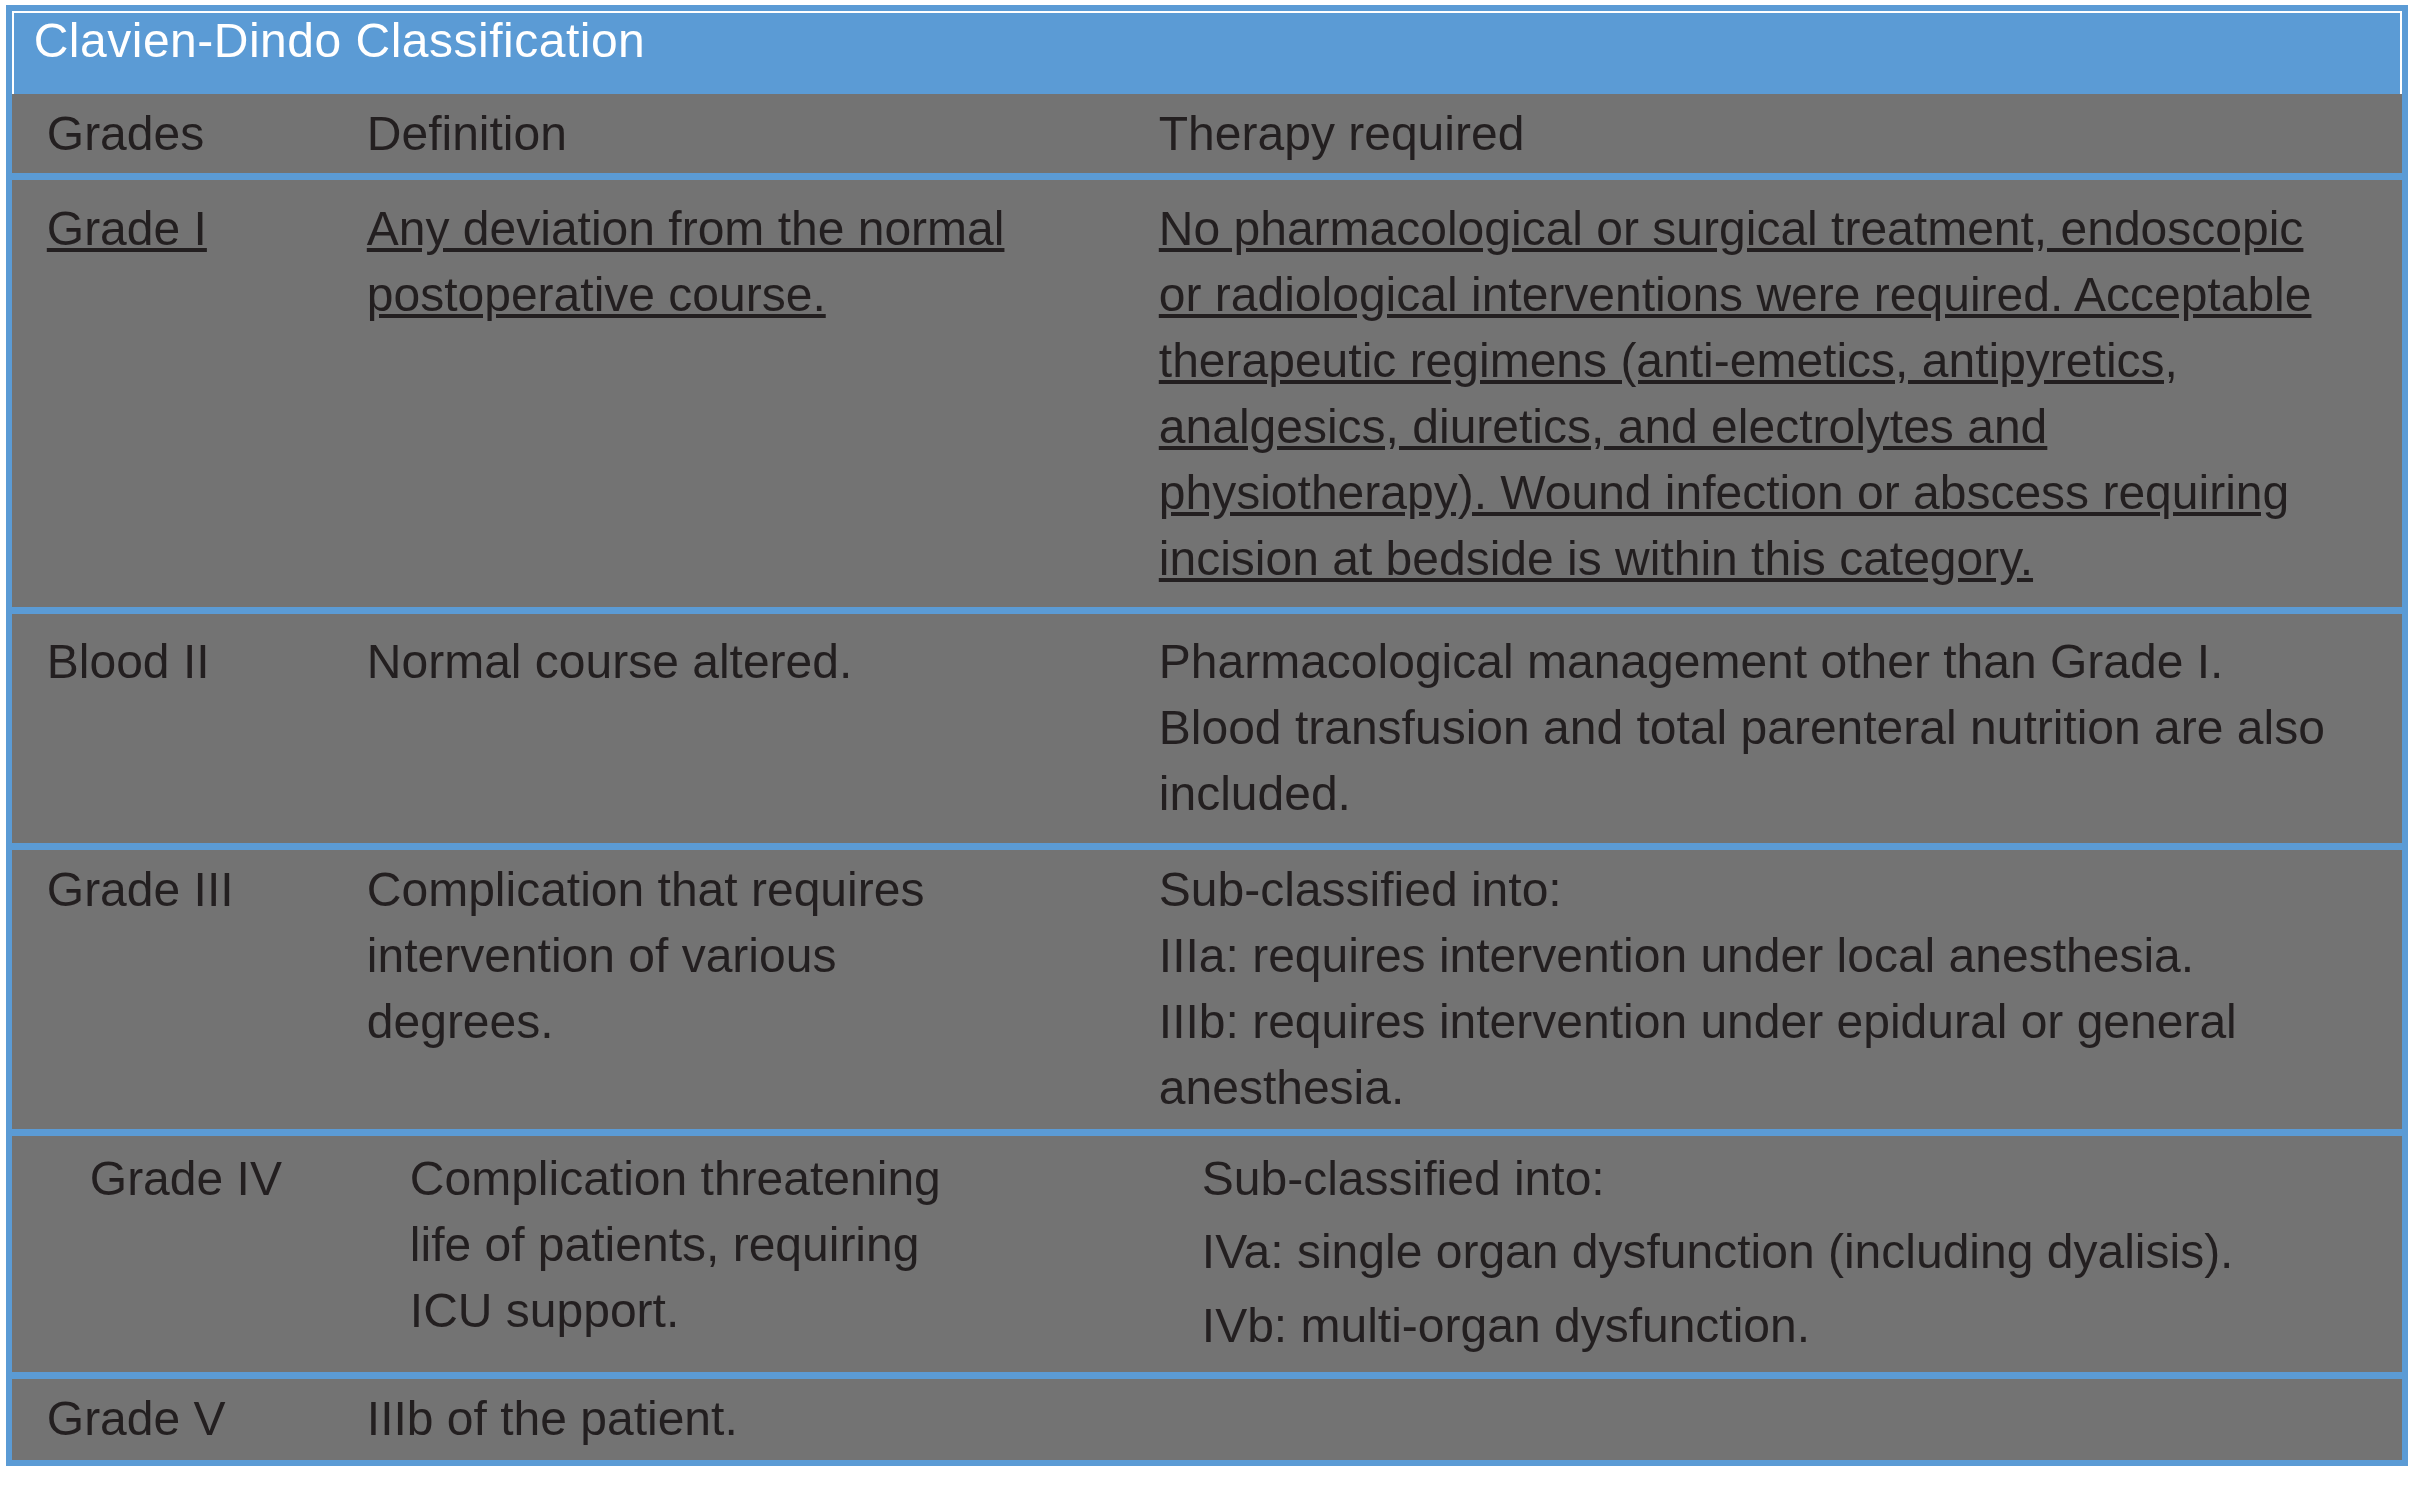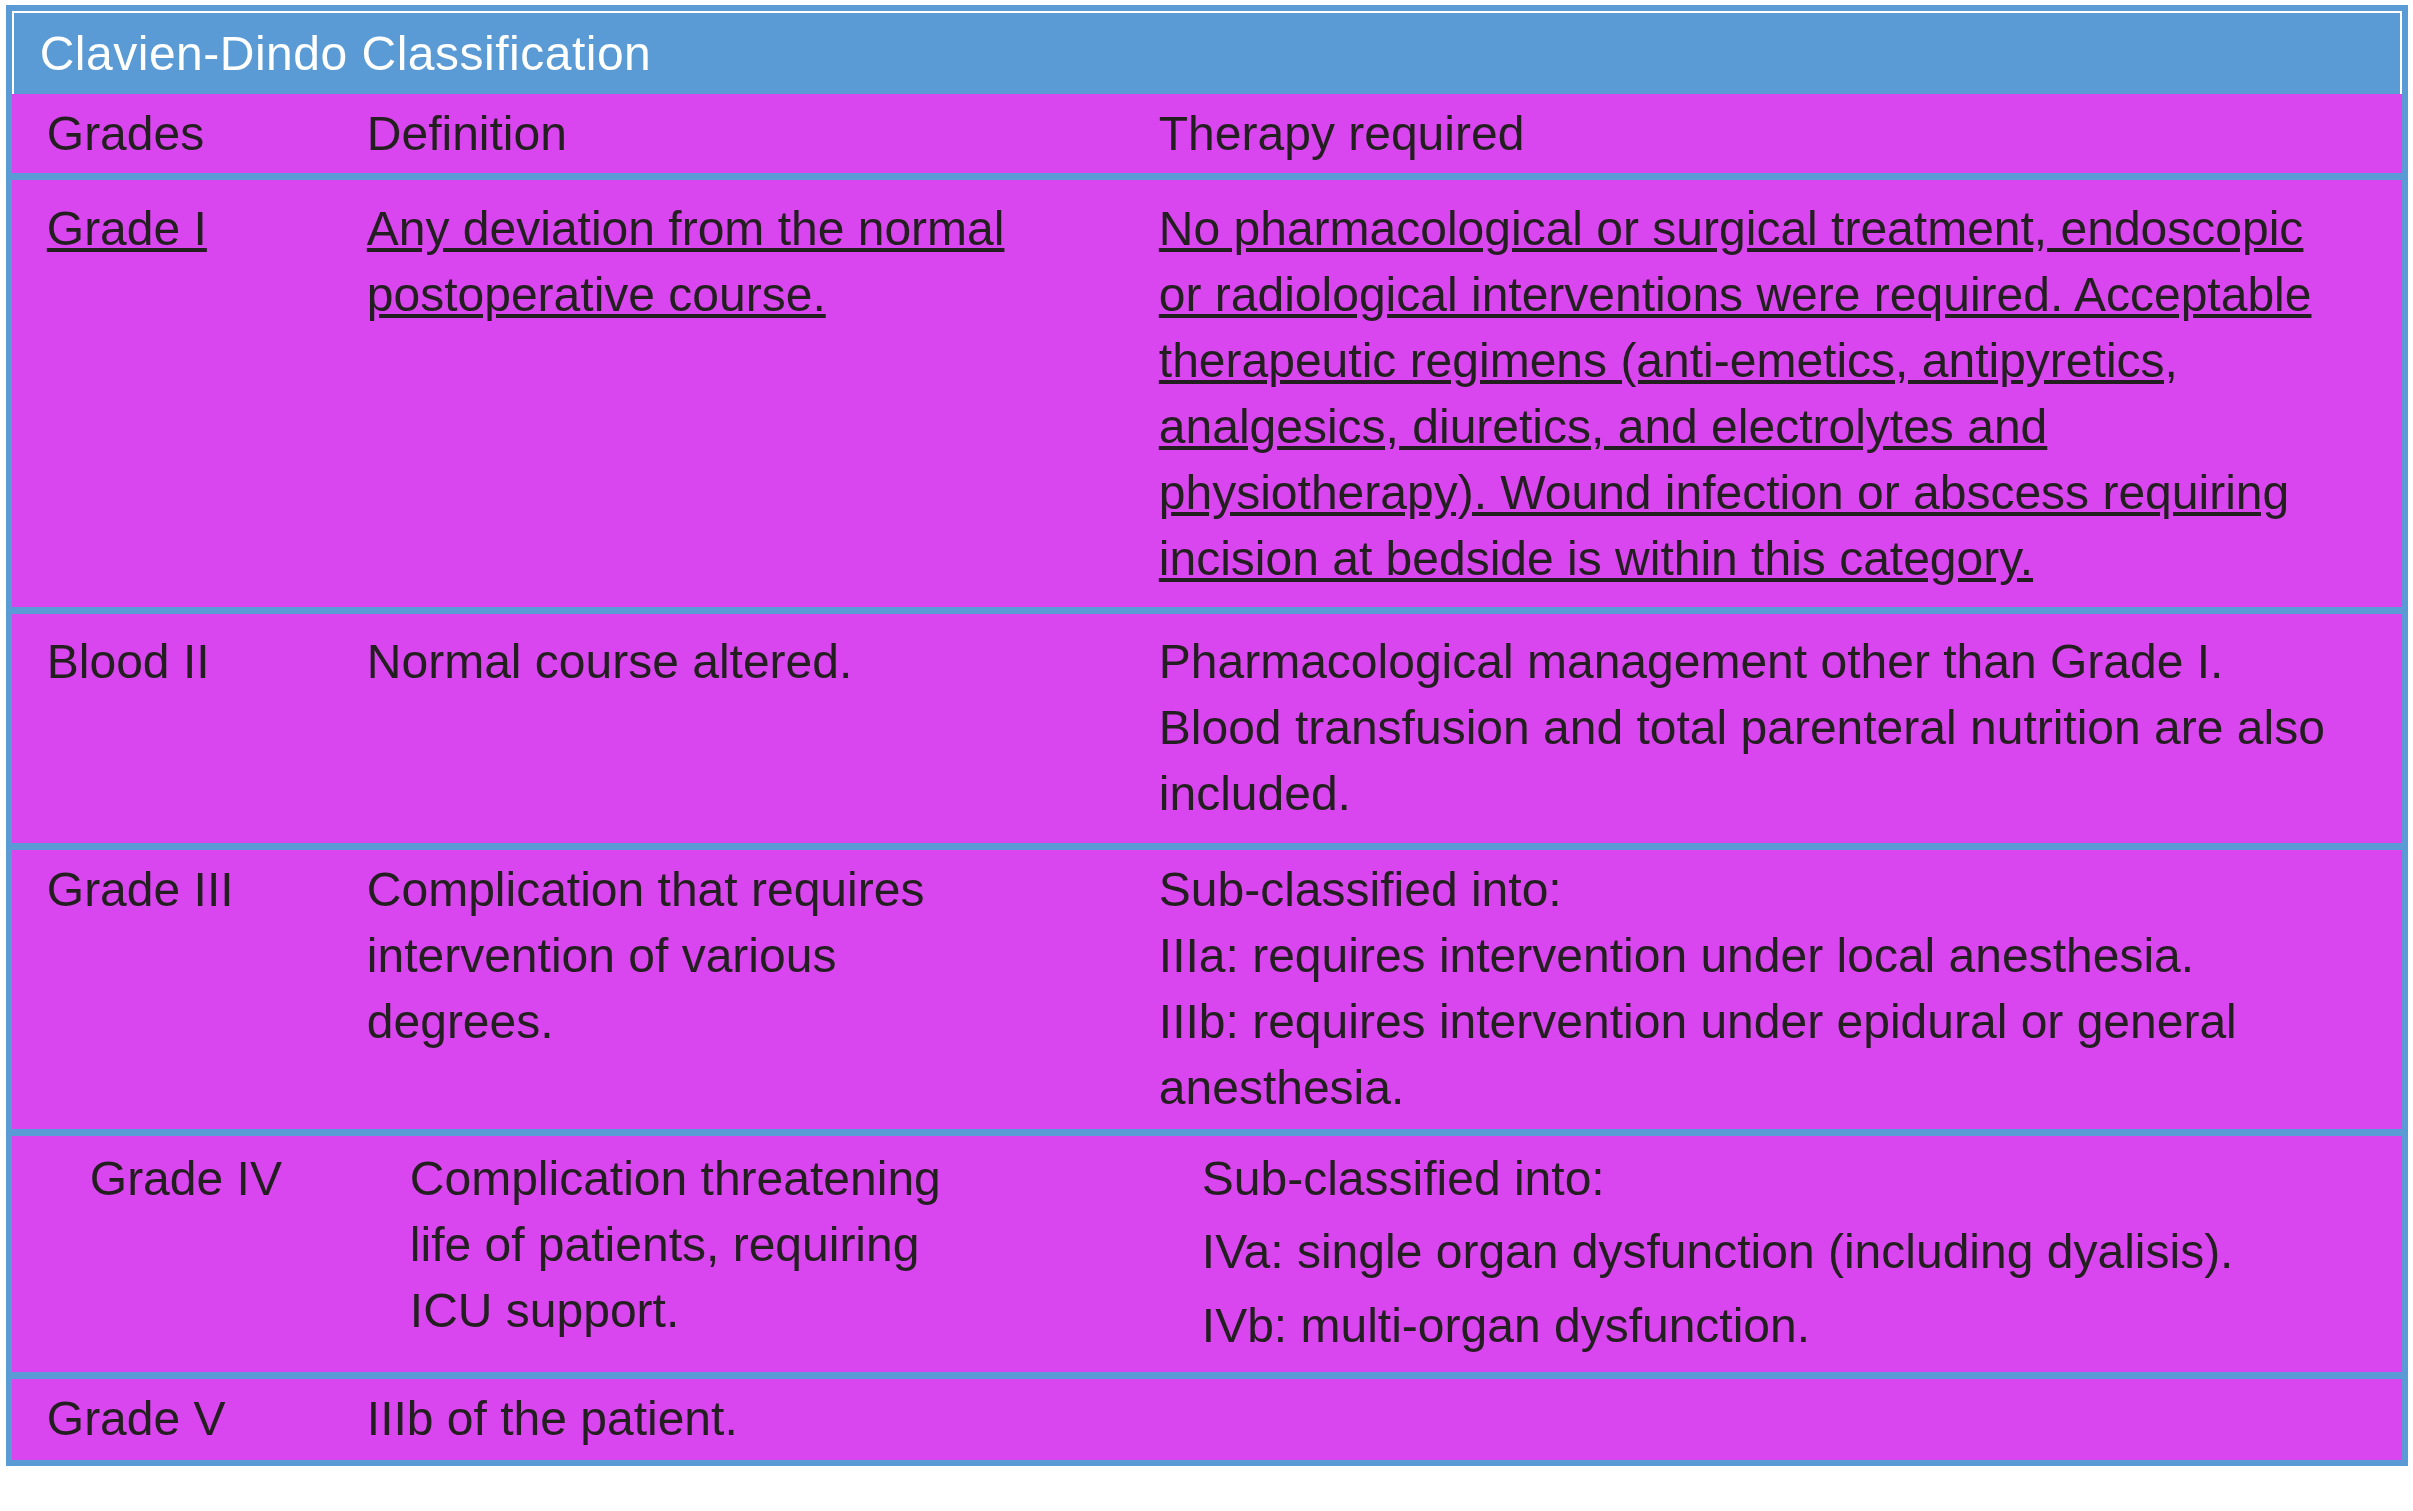--- a/index.html
+++ b/index.html
@@ -16,32 +16,31 @@
   .table{
     margin:4.8px 5.8px;
     border:6.8px solid var(--blue);
     background:#ffffff;
   }
   .title-bar{
     height:81px;
     margin:1.9px 1.9px 0 1.9px;
     background:var(--blue);
     display:flex;
-    align-items:center;
-    padding-left:26px;
+    padding-left:20px;
   }
   .title-bar .title{
     color:#ffffff;
     font-size:48px;
     letter-spacing:0.5px;
   }
   .row{
     display:grid;
     grid-template-columns:355px 792px 1fr;
-    background:#d946ef;
+    background:#737373;
   }
   .body-row{border-top:7.7px solid var(--blue);}
   .cell{
     font-size:48px;
     line-height:66px;
     color:var(--text);
     box-sizing:border-box;
   }
   .header-row .cell{padding-top:7.7px;padding-bottom:5.8px;}
   .grade-cell{padding:15.4px 9.7px 15.4px 35px;}

